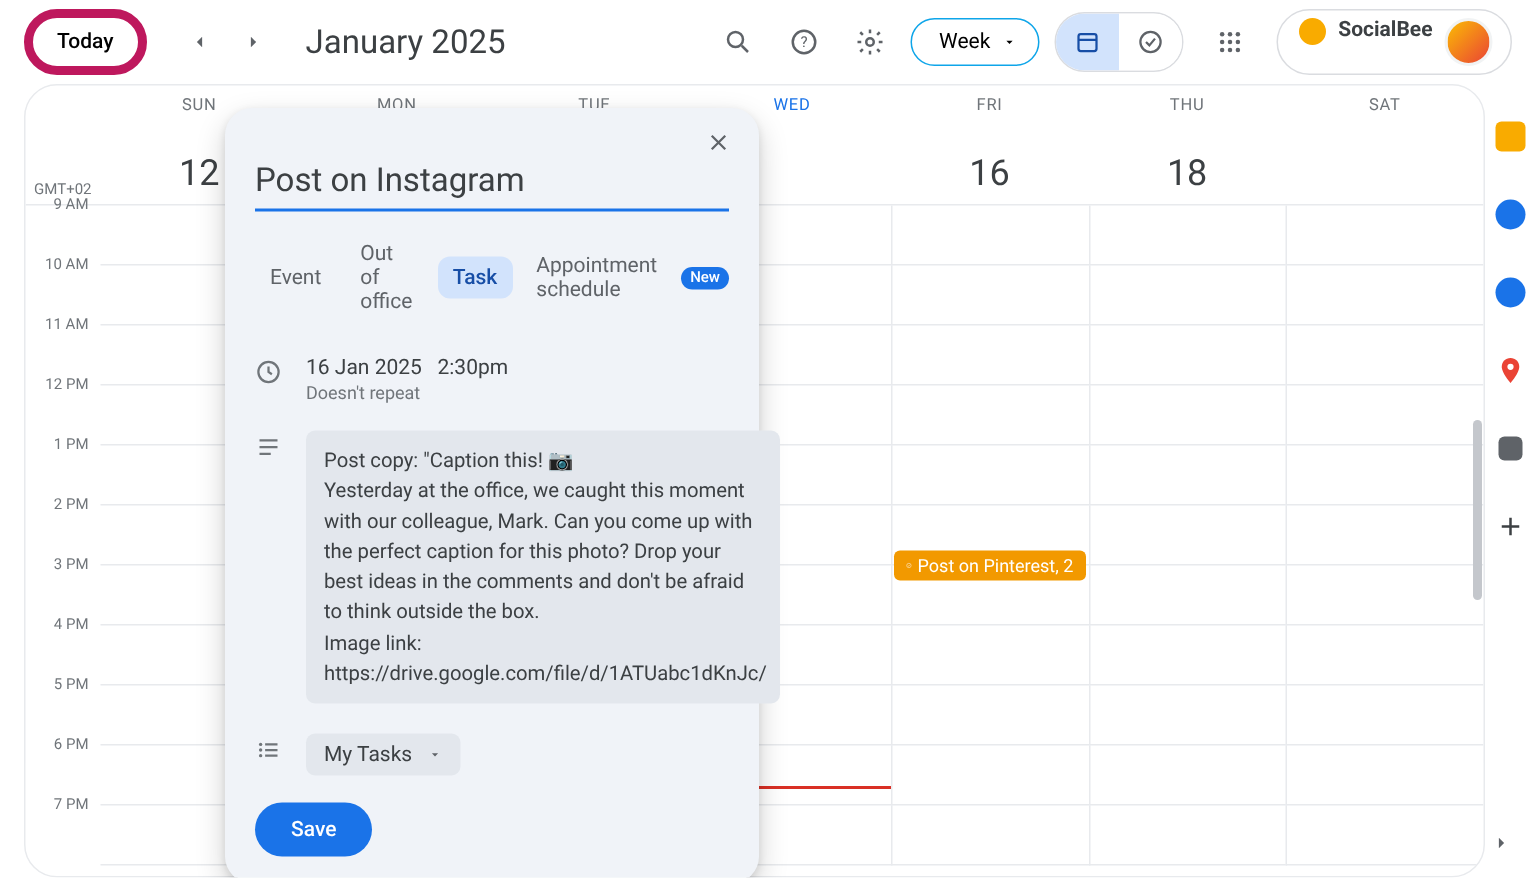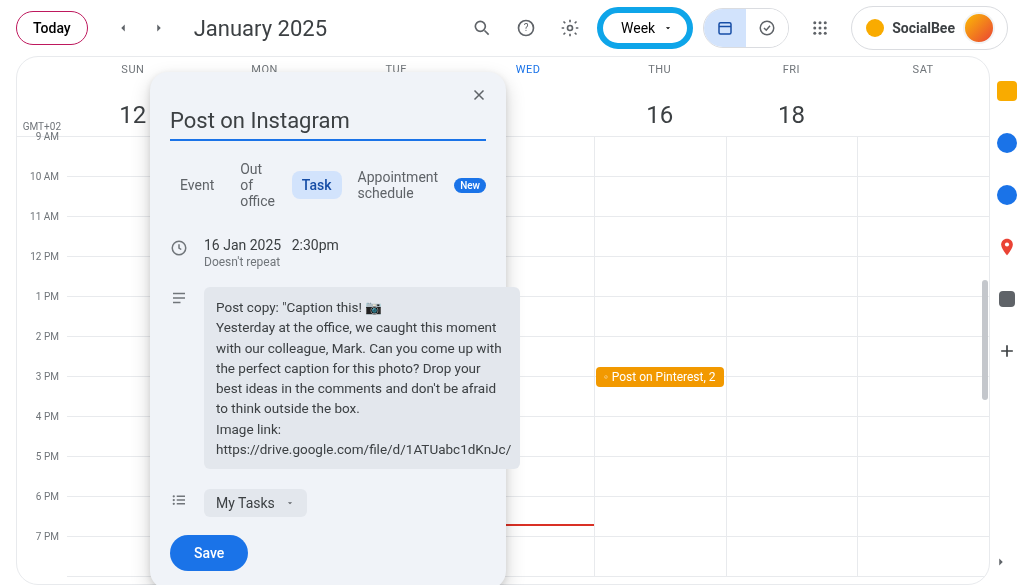--- a/index.html
+++ b/index.html
@@ -1,31 +1,31 @@
 <!DOCTYPE html>
 <html><head>
 <meta charset="utf-8">
 <style>
   * { box-sizing: border-box; margin: 0; padding: 0; font-family: 'Google Sans', Roboto, Arial, sans-serif; }
   body { background: #fff; color: #3c4043; width: 1024px; height: 585px; overflow: hidden; position: relative; }
 
   
   .topbar { display: flex; align-items: center; height: 56px; padding: 0 16px; gap: 10px; }
-  .today-btn { border: 1px solid #be185d; border-radius: 22px; padding: 8px 16px; background: #fff; font-size: 14px; font-weight: 500; cursor: pointer; }
+  .today-btn { border: 6px solid #be185d; border-radius: 22px; padding: 8px 16px; background: #fff; font-size: 14px; font-weight: 500; cursor: pointer; }
   .nav-arrows { display: flex; gap: 2px; margin-left: 8px; }
   .icon-btn { width: 34px; height: 34px; border: none; background: transparent; display: flex; align-items: center; justify-content: center; cursor: pointer; border-radius: 50%; color: #5f6368; }
   .month-title { font-size: 22px; color: #3c4043; margin-left: 8px; font-weight: 400; }
   .spacer { flex: 1; }
   .settings-btn { position: relative; }
-  .week-btn { border: 6px solid #0ea5e9; border-radius: 22px; padding: 7px 14px 7px 18px; background: #fff; font-size: 14px; display: flex; align-items: center; gap: 8px; cursor: pointer; }
+  .week-btn { border: 1px solid #0ea5e9; border-radius: 22px; padding: 7px 14px 7px 18px; background: #fff; font-size: 14px; display: flex; align-items: center; gap: 8px; cursor: pointer; }
   .view-toggle { display: flex; border: 1px solid #dadce0; border-radius: 22px; overflow: hidden; }
   .view-toggle button { width: 42px; height: 38px; border: none; background: #fff; display: flex; align-items: center; justify-content: center; cursor: pointer; color: #5f6368; }
   .view-toggle button.active { background: #d2e3fc; color: #174ea6; }
   .apps-btn { margin: 0 4px; }
-  .brand-pill { border: 1px solid #dadce0; border-radius: 22px; padding: 5px 12px 5px 14px; display: flex; align-items: center; gap: 8px; font-size: 14px; font-weight: 700; cursor: pointer; }
+  .brand-pill { border: 1px solid #dadce0; border-radius: 22px; padding: 5px 12px 5px 14px; display: flex; align-items: flex-start; gap: 8px; font-size: 14px; font-weight: 700; cursor: pointer; }
   .brand-pill .bee { width: 18px; height: 18px; background: #f9ab00; border-radius: 50%; }
   .avatar { width: 32px; height: 32px; border-radius: 50%; background: linear-gradient(135deg, #fbbc04, #ea4335); border: 2px solid #f1f3f4; }
 
   
   .cal-container { display: flex; position: absolute; top: 56px; left: 16px; right: 34px; bottom: 0; border: 1px solid #e8eaed; border-radius: 22px; background: #fff; overflow: hidden; }
   .side-rail { position: absolute; top: 60px; right: 0; width: 34px; display: flex; flex-direction: column; align-items: center; gap: 18px; padding-top: 14px; }
   .side-rail .dot { width: 20px; height: 20px; border-radius: 4px; }
 
   .cal { flex: 1; display: flex; flex-direction: column; position: relative; }
   .day-headers { display: grid; grid-template-columns: 50px repeat(7, 1fr); height: 44px; }
@@ -172,22 +172,22 @@
 </div>
 
 <div class="cal-container">
   <div class="cal">
     <div class="day-headers">
       <div></div>
       <div class="day-head">SUN</div>
       <div class="day-head">MON</div>
       <div class="day-head">TUE</div>
       <div class="day-head active">WED</div>
+      <div class="day-head">FRI</div>
       <div class="day-head">THU</div>
-      <div class="day-head">FRI</div>
       <div class="day-head">SAT</div>
     </div>
     <div class="date-row">
       <div class="tz">GMT+02</div>
       <div class="date-num">12</div>
       <div class="date-num"></div>
       <div class="date-num"></div>
       <div class="date-num"></div>
       <div class="date-num">16</div>
       <div class="date-num">18</div>

